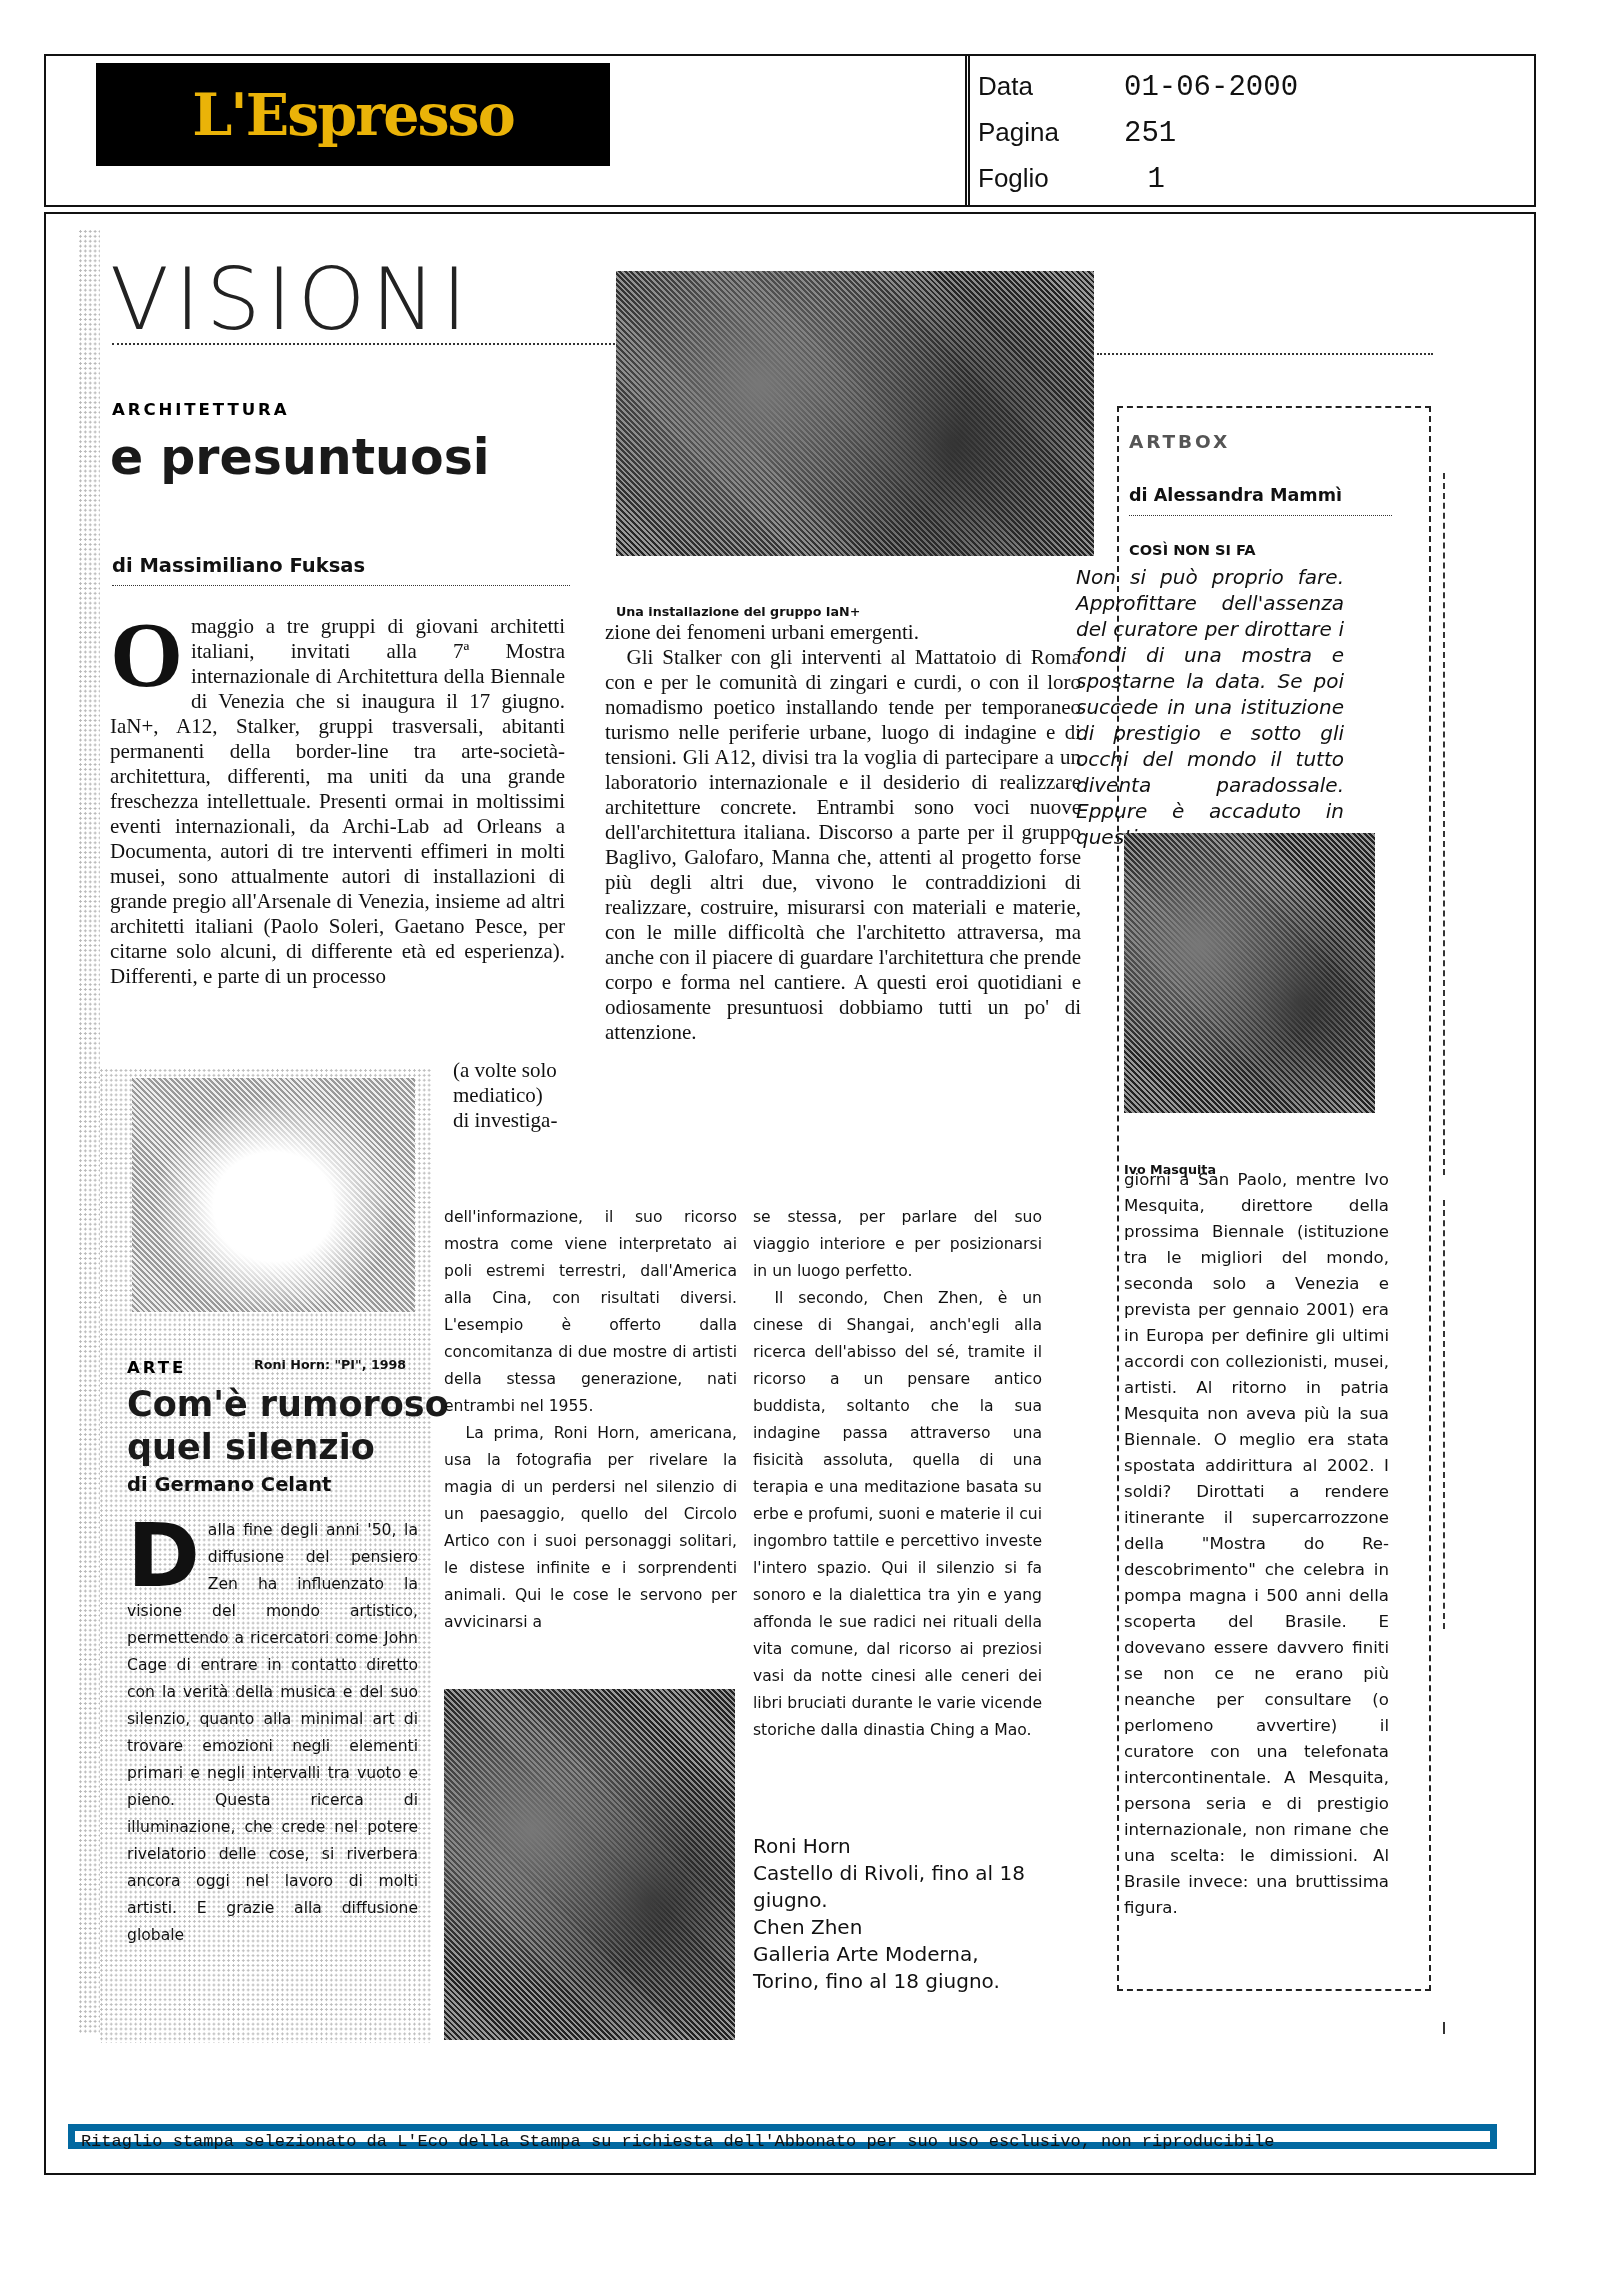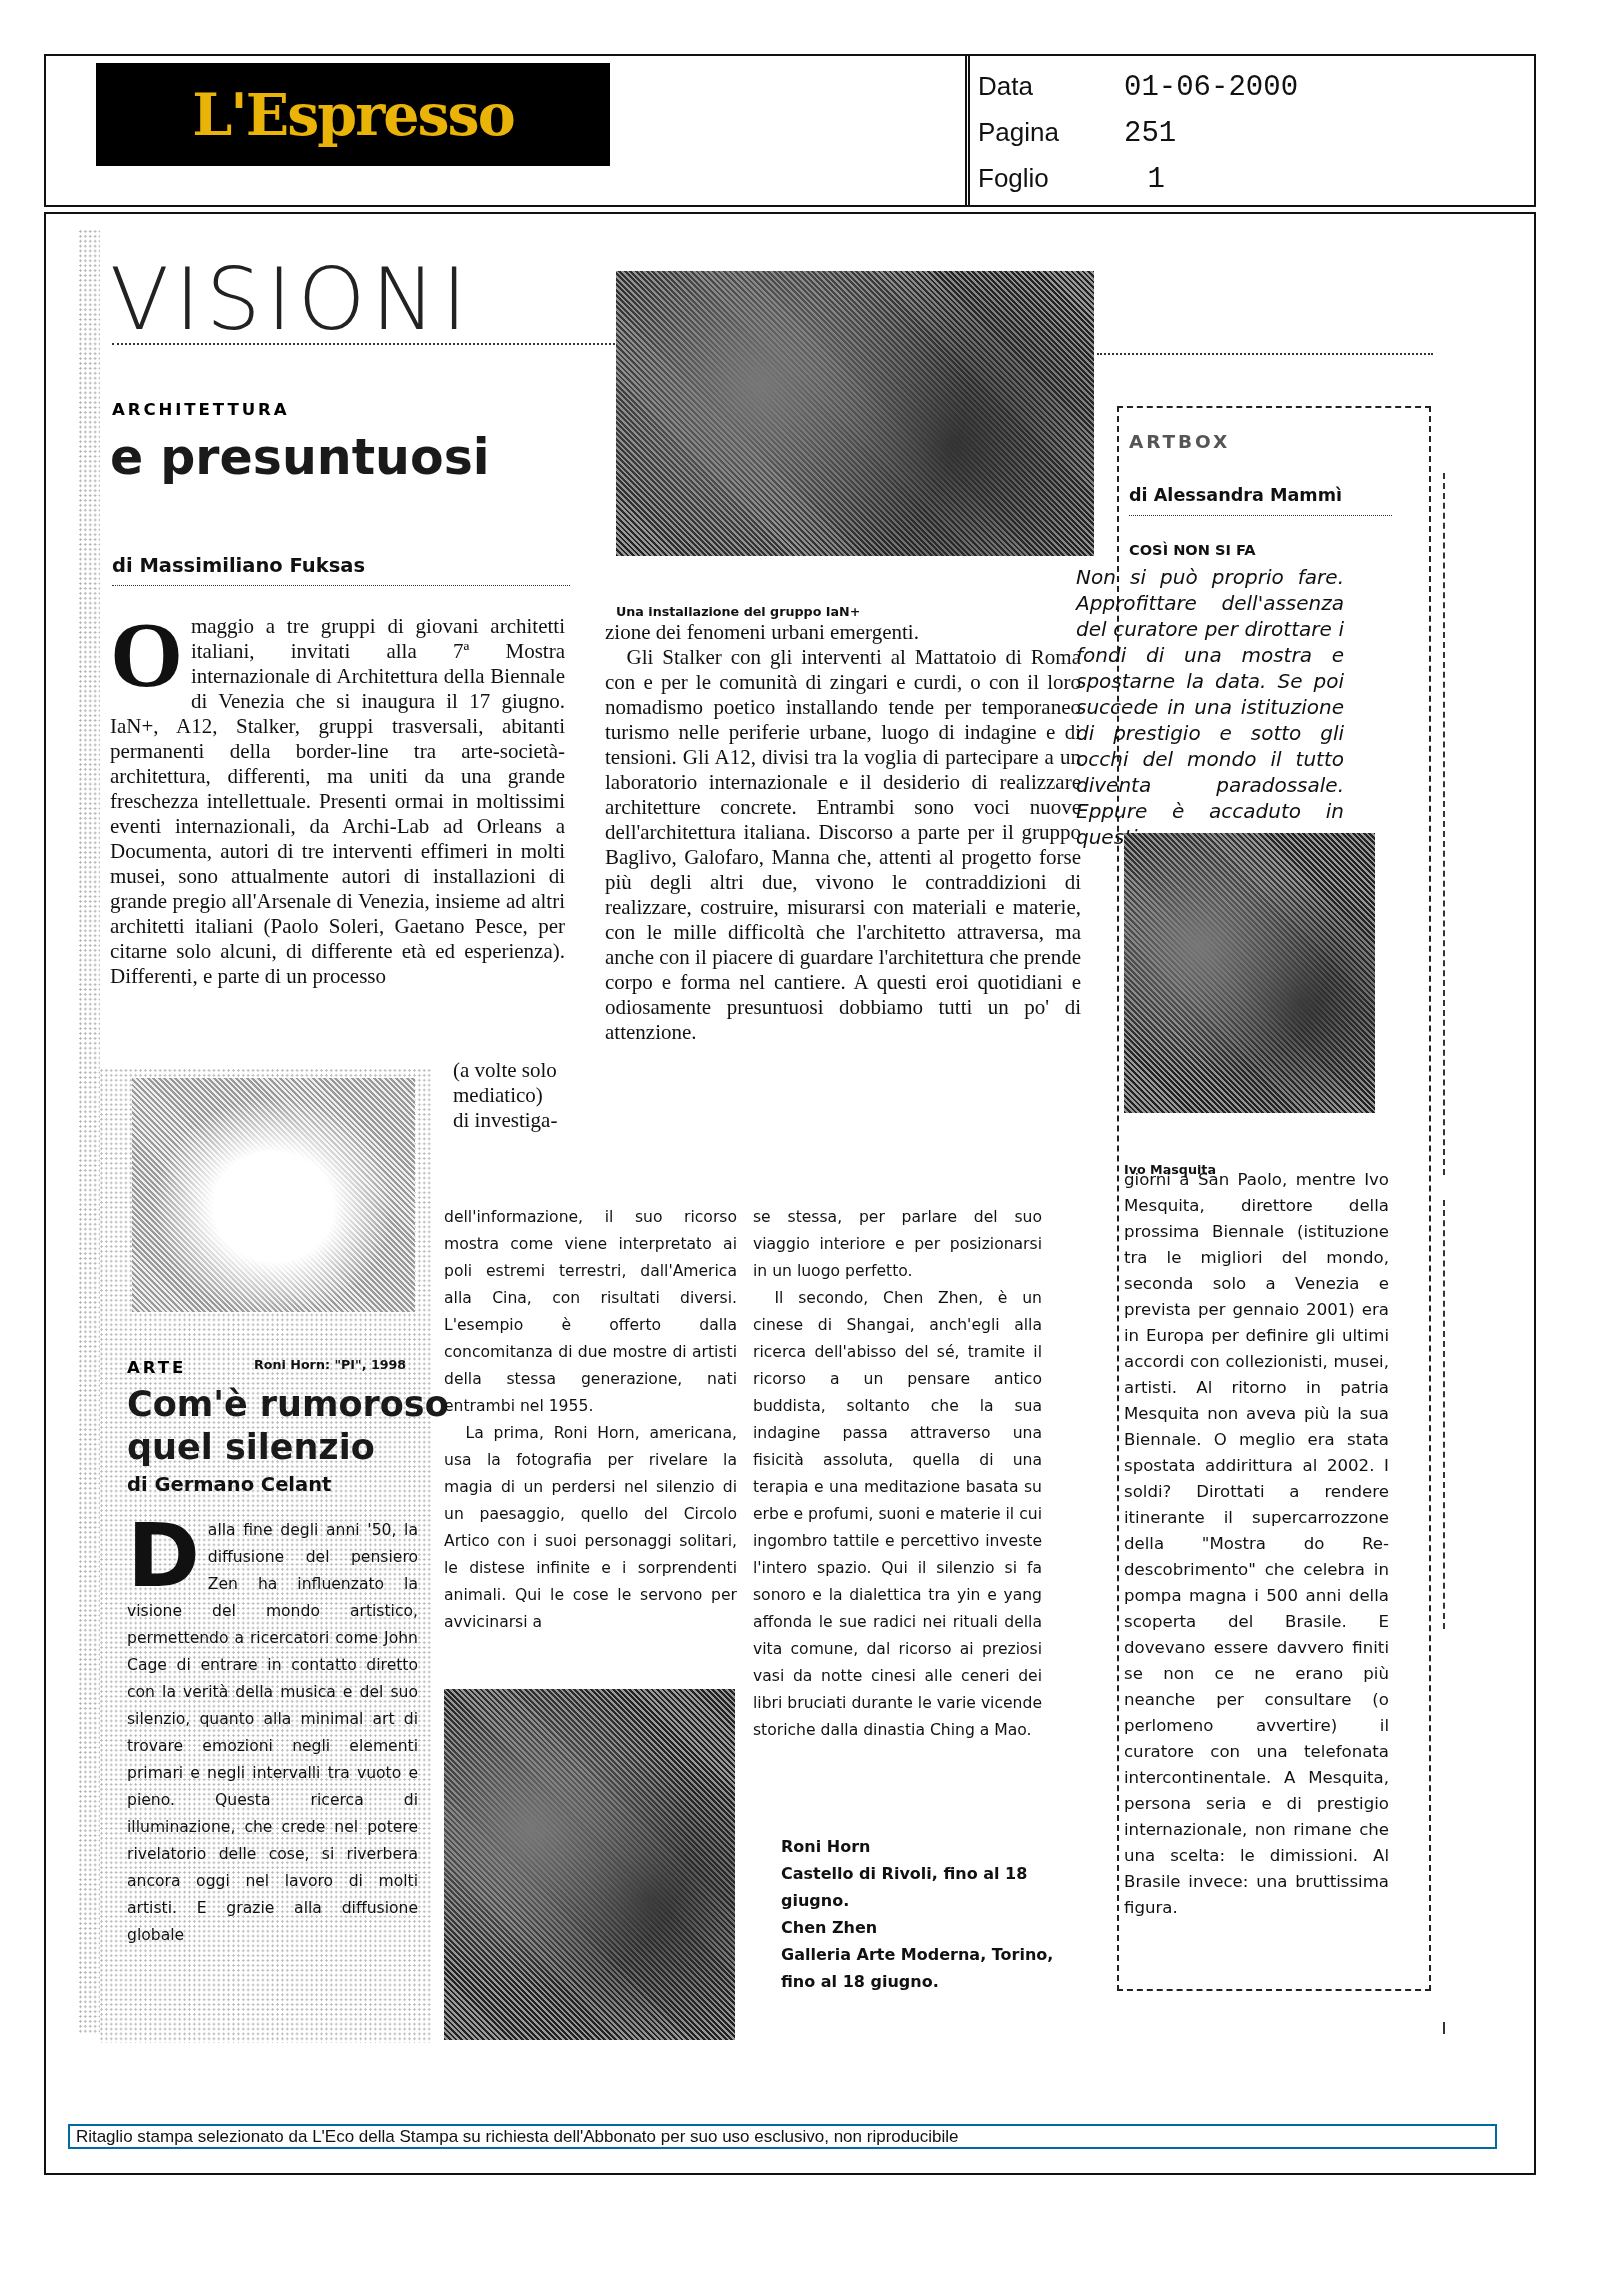--- a/index.html
+++ b/index.html
@@ -29,22 +29,22 @@
       repeating-linear-gradient(45deg,#222 0 2px,#999 2px 3.9px);}
   .photo.light{background:
       radial-gradient(ellipse at 50% 55%,#fff 0,#fff 30%,transparent 60%),
       repeating-linear-gradient(45deg,#999 0 2px,#eee 2px 3.9px);}
   .halftone{position:absolute;background-image:radial-gradient(#888 1px,transparent 1.3px);background-size:4.9px 4.9px;}
   .artbox{position:absolute;border:2px dashed #222;box-sizing:border-box;}
   .artbox-title{font-family:"DejaVu Sans",sans-serif;font-weight:bold;font-size:18.5px;letter-spacing:2.9px;color:#555;}
   .artbox-author{font-family:"DejaVu Sans",sans-serif;font-weight:bold;font-size:17.6px;}
   .artbox-sub{font-family:"DejaVu Sans",sans-serif;font-weight:bold;font-size:14.6px;}
   .vline{position:absolute;border-left:2px dashed #333;width:0;}
-  .footer{position:absolute;border:2px solid #0369a1;box-sizing:border-box;font-family:Liberation Sans, sans-serif;font-size:17px;line-height:21.5px;padding:0 5.9px;white-space:nowrap;}
-  .info-block{font-family:"DejaVu Sans",sans-serif;font-weight:bold;font-size:16px;line-height:27px;margin-left:28px;}
+  .footer{position:absolute;border:7px solid #0369a1;box-sizing:border-box;font-family:Liberation Mono, monospace;font-size:17px;line-height:21.5px;padding:0 5.9px;white-space:nowrap;}
+  .info-block{font-family:"DejaVu Sans",sans-serif;font-weight:normal;font-size:20px;line-height:27px;}
 </style>
 </head>
 <body>
 
 <div class="box" style="left:44px;top:54px;width:926px;height:153px;"></div>
 <div class="logo" style="left:96px;top:63px;width:514px;height:103px;">
   <span>L'Espresso</span>
 </div>
 <div class="box" style="left:965px;top:54px;width:571px;height:153px;"></div>
 <div class="abs meta" style="left:978px;top:64px;">

